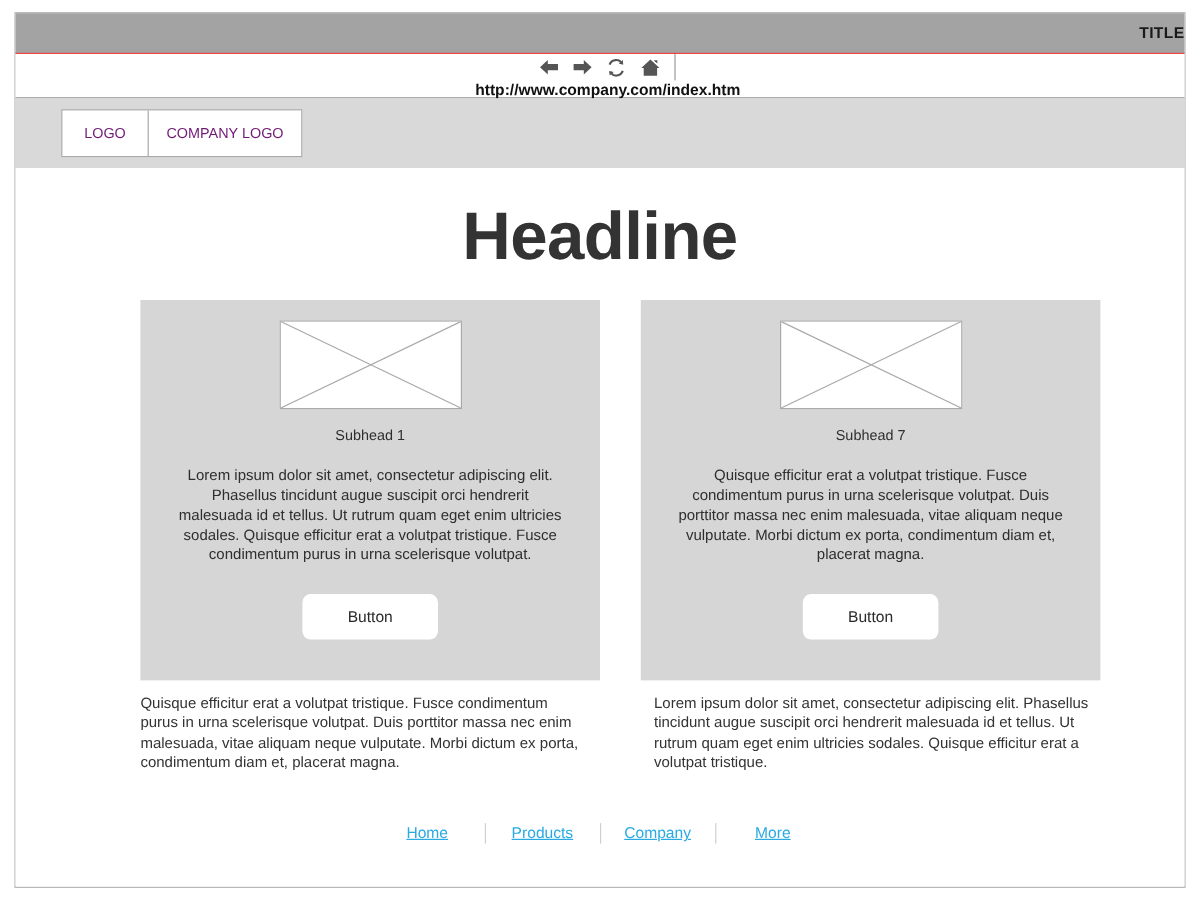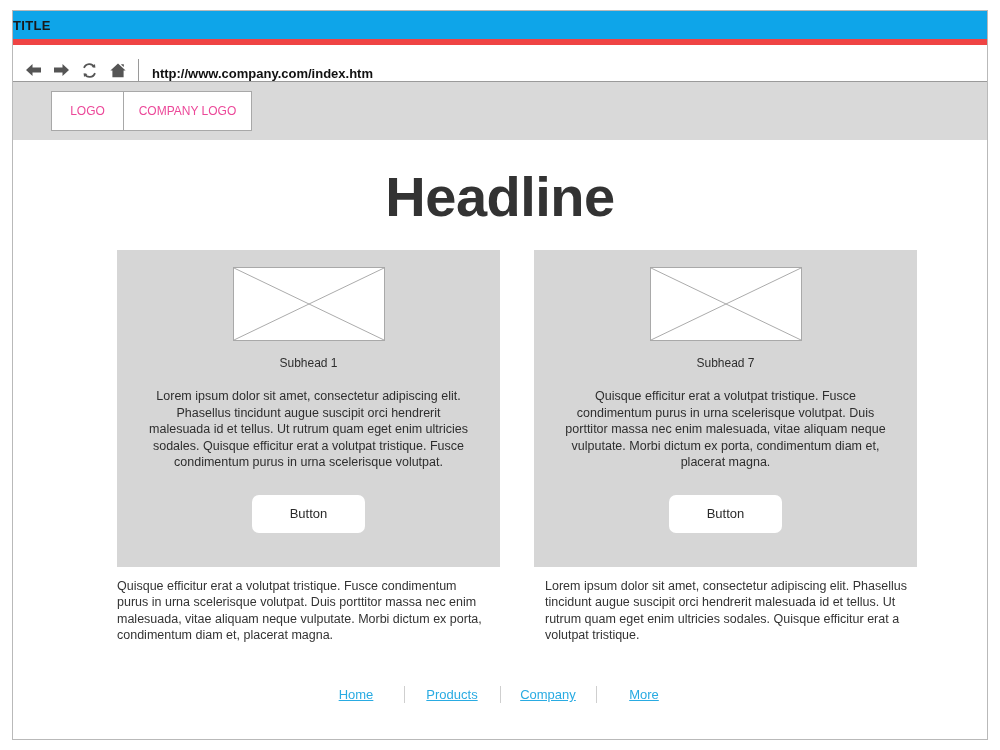--- a/index.html
+++ b/index.html
@@ -23,42 +23,43 @@
     width: 976px;
     height: 730px;
     border: 1px solid #b9b9b9;
     box-sizing: border-box;
     background: #ffffff;
   }
 
   
   .titlebar {
     height: 34px;
-    border-bottom: 6px solid #ef4444;
-    display: flex;
-    align-items: center;
-    justify-content: flex-start;
-    background: #0ea5e9;
+    border-bottom: 1px solid #ef4444;
+    display: flex;
+    align-items: center;
+    justify-content: flex-end;
+    background: #a3a3a3;
     box-sizing: border-box;
   }
   .titlebar-text {
     font-size: 13px;
     font-weight: bold;
     color: #1a1a1a;
     letter-spacing: 0.3px;
   }
 
   
   .urlbar {
     height: 37px;
     border-bottom: 1px solid #9a9a9a;
     display: flex;
-    align-items: flex-end;
-    background: #ffffff;
-    box-sizing: border-box;
+    align-items: center;
+    background: #ffffff;
+    box-sizing: border-box;
+    flex-direction: column;
   }
   .nav-buttons {
     width: 126px;
     display: flex;
     align-items: center;
     justify-content: space-around;
     padding: 0 6px;
     box-sizing: border-box;
     border-right: 1px solid #9a9a9a;
   }
@@ -96,21 +97,21 @@
     background: #ffffff;
     border: 1px solid #a8a8a8;
     height: 40px;
     box-sizing: border-box;
   }
   .brand-logo, .brand-name {
     display: flex;
     align-items: center;
     justify-content: center;
     font-size: 12px;
-    color: #ec4899;
+    color: #701a75;
     box-sizing: border-box;
   }
   .brand-logo {
     width: 72px;
     border-right: 1px solid #a8a8a8;
   }
   .brand-name {
     width: 127px;
   }
 

